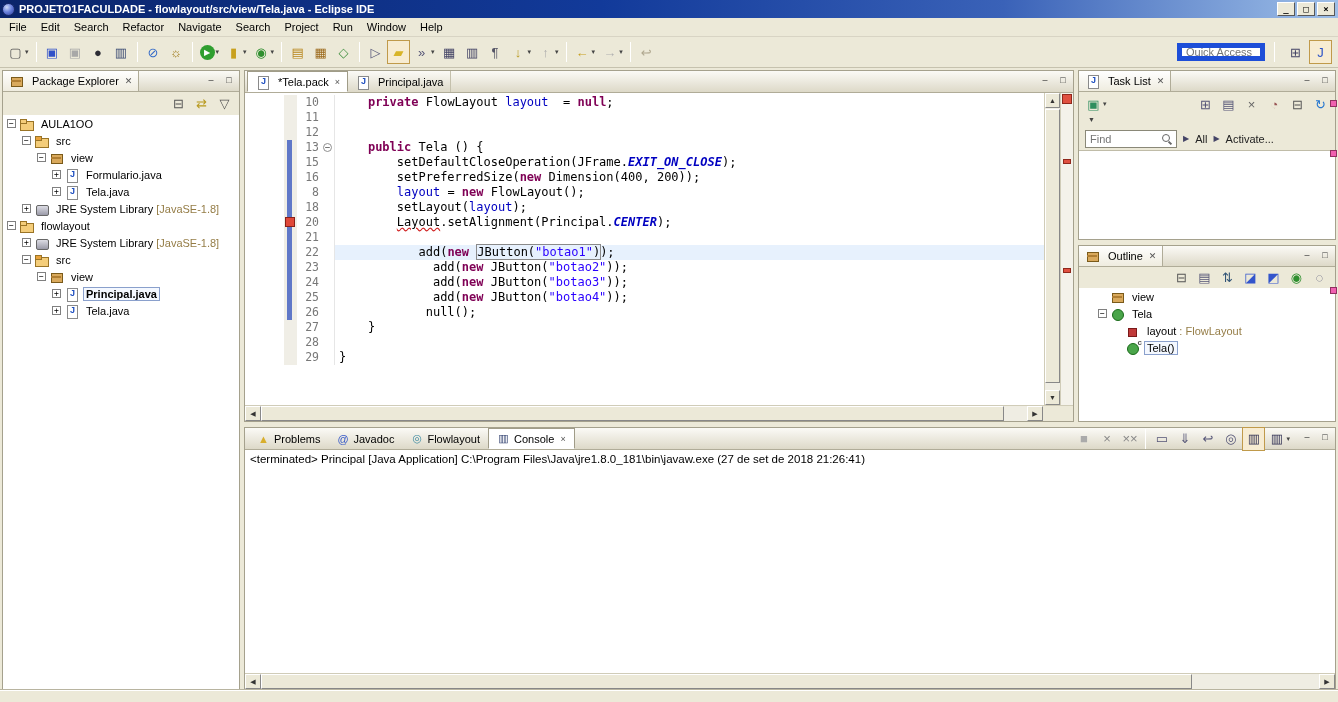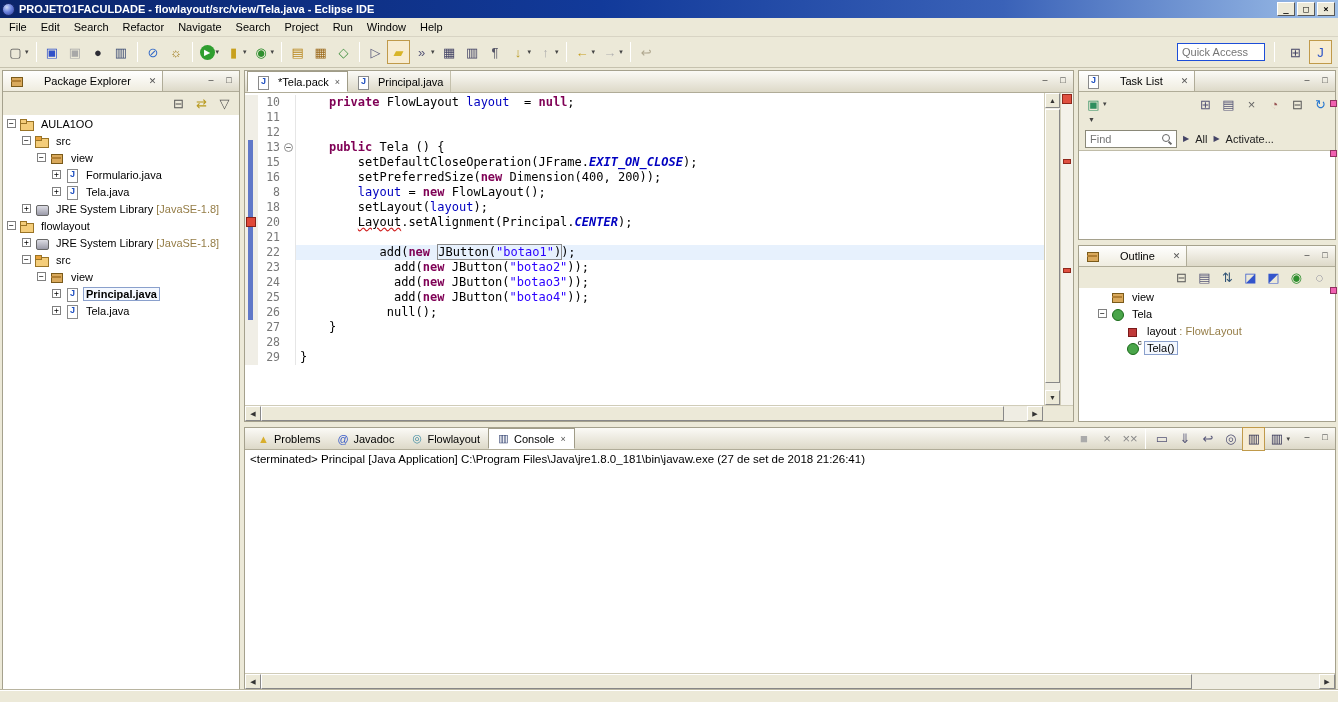--- a/index.html
+++ b/index.html
@@ -22,35 +22,35 @@
   .menu-item { padding:2px 7px; cursor:default; }
   .toolbar { height:31px; flex:none; display:flex; align-items:center; padding:0 4px; border-bottom:1px solid #c6c2ae; }
   .tb-left { display:flex; align-items:center; flex:1; min-width:0; overflow:hidden; }
   .tb-right { display:flex; align-items:center; gap:5px; padding-right:2px; }
   .tbi { display:inline-flex; align-items:center; height:24px; padding:0 2px; border:1px solid transparent; }
   .tbi.pressed { border:1px solid #c09a4a; background:#f7ecd2; }
   .tbg { width:17px; height:17px; display:inline-flex; align-items:center; justify-content:center; font-size:13px; line-height:17px; }
   .tbg.rnd { width:15px; height:15px; border-radius:50%; font-size:8px; }
   .ddc { font-size:7px; color:#444; margin-left:1px; }
   .tsep { width:1px; height:20px; background:#b4b09c; border-right:1px solid #fff; margin:0 4px; flex:none; }
-  .qa { width:88px; height:18px; border:1px solid #1d4ed8; background:#fff; padding:0 4px; color:#555;
+  .qa { width:88px; height:18px; border:5px solid #1d4ed8; background:#fff; padding:0 4px; color:#555;
     font:11px "Liberation Sans",sans-serif; }
 
   
   .main { flex:1; display:flex; gap:4px; padding:2px 2px 0 2px; min-height:0; }
   .panel { background:#ece9d8; border:1px solid #a5a18d; display:flex; flex-direction:column; min-height:0; }
   .pkg { width:238px; flex:none; }
   .rest { flex:1; display:flex; flex-direction:column; min-width:0; }
   .toprow { height:352px; flex:none; display:flex; gap:4px; min-width:0; }
   .rightcol { width:258px; flex:none; display:flex; flex-direction:column; gap:5px; }
 
   
   .phead { height:21px; flex:none; display:flex; align-items:stretch; position:relative;
     background:linear-gradient(#fbfaf6,#ddd9c8); border-bottom:1px solid #b0ac98; }
-  .ptab { display:flex; align-items:center; gap:16px; padding:0 6px;justify-content:flex-end; }
+  .ptab { display:flex; align-items:center; gap:4px; padding:0 6px;justify-content:flex-end; }
   .ptab.active { background:linear-gradient(#ffffff,#efecdf); border-right:1px solid #b0ac98; }
   .ptitle { white-space:nowrap; }
   .pclose { font-size:9px; color:#555; margin-left:2px; }
   .minmax { position:absolute; right:2px; top:2px; display:flex; gap:2px; }
   .mmb { width:16px; height:15px; text-align:center; font-size:9px; line-height:15px; color:#333; }
   .ptools { height:23px; flex:none; display:flex; align-items:center; padding:0 3px; }
   .pbody { flex:1; background:#fff; overflow:hidden; position:relative; min-height:0; }
 
   
   .trow { display:flex; align-items:center; height:17px; white-space:nowrap; }
@@ -82,21 +82,21 @@
     background:#c03a3a; border:1px solid #7a1a1a; }
 
   
   .editor { flex:1; min-width:0; }
   .etabs { height:22px; flex:none; display:flex; align-items:stretch; padding-left:2px; position:relative;
     background:linear-gradient(#fbfaf6,#ddd9c8); border-bottom:1px solid #b0ac98; }
   .etab { display:flex; align-items:center; gap:4px; padding:0 7px; border-right:1px solid #c4c0ac; }
   .etab.active { background:#fff; border:1px solid #a09c88; border-bottom-color:#fff; }
   .ebody { flex:1; display:flex; background:#fff; min-height:0; }
   .codecol { flex:1; min-width:0; overflow:hidden; padding-top:2px; font:12px/15px "DejaVu Sans Mono",monospace; }
-  .cl { display:flex; height:15px; }
+  .cl { display:flex; height:15px;margin-left:39px; }
   .ruler { width:13px; flex:none; background:#f0eee6; position:relative; }
   .ruler.qd:after { content:""; position:absolute; left:3px; top:0; bottom:0; width:5px; background:#6078c8; }
   .errmark { position:absolute; left:1px; top:2px; width:10px; height:10px; background:#e04838; border:1px solid #882018; z-index:2; }
   .lnum { width:25px; flex:none; text-align:right; color:#787878; font-size:11.5px; padding-right:3px; background:#fff; }
   .fold { width:13px; flex:none; position:relative; background:#fff; border-right:1px solid #e6e6e6; }
   .foldbtn { position:absolute; left:1px; top:3px; width:9px; height:9px; border:1px solid #909090; border-radius:50%;
     background:#fff; font-size:9px; line-height:7px; text-align:center; color:#444; }
   .ctext { flex:1; white-space:pre; padding-left:4px; }
   .cl.hl .ctext { background:#e7f1fd; }
   .tk-kw { color:#7f0055; font-weight:bold; }

